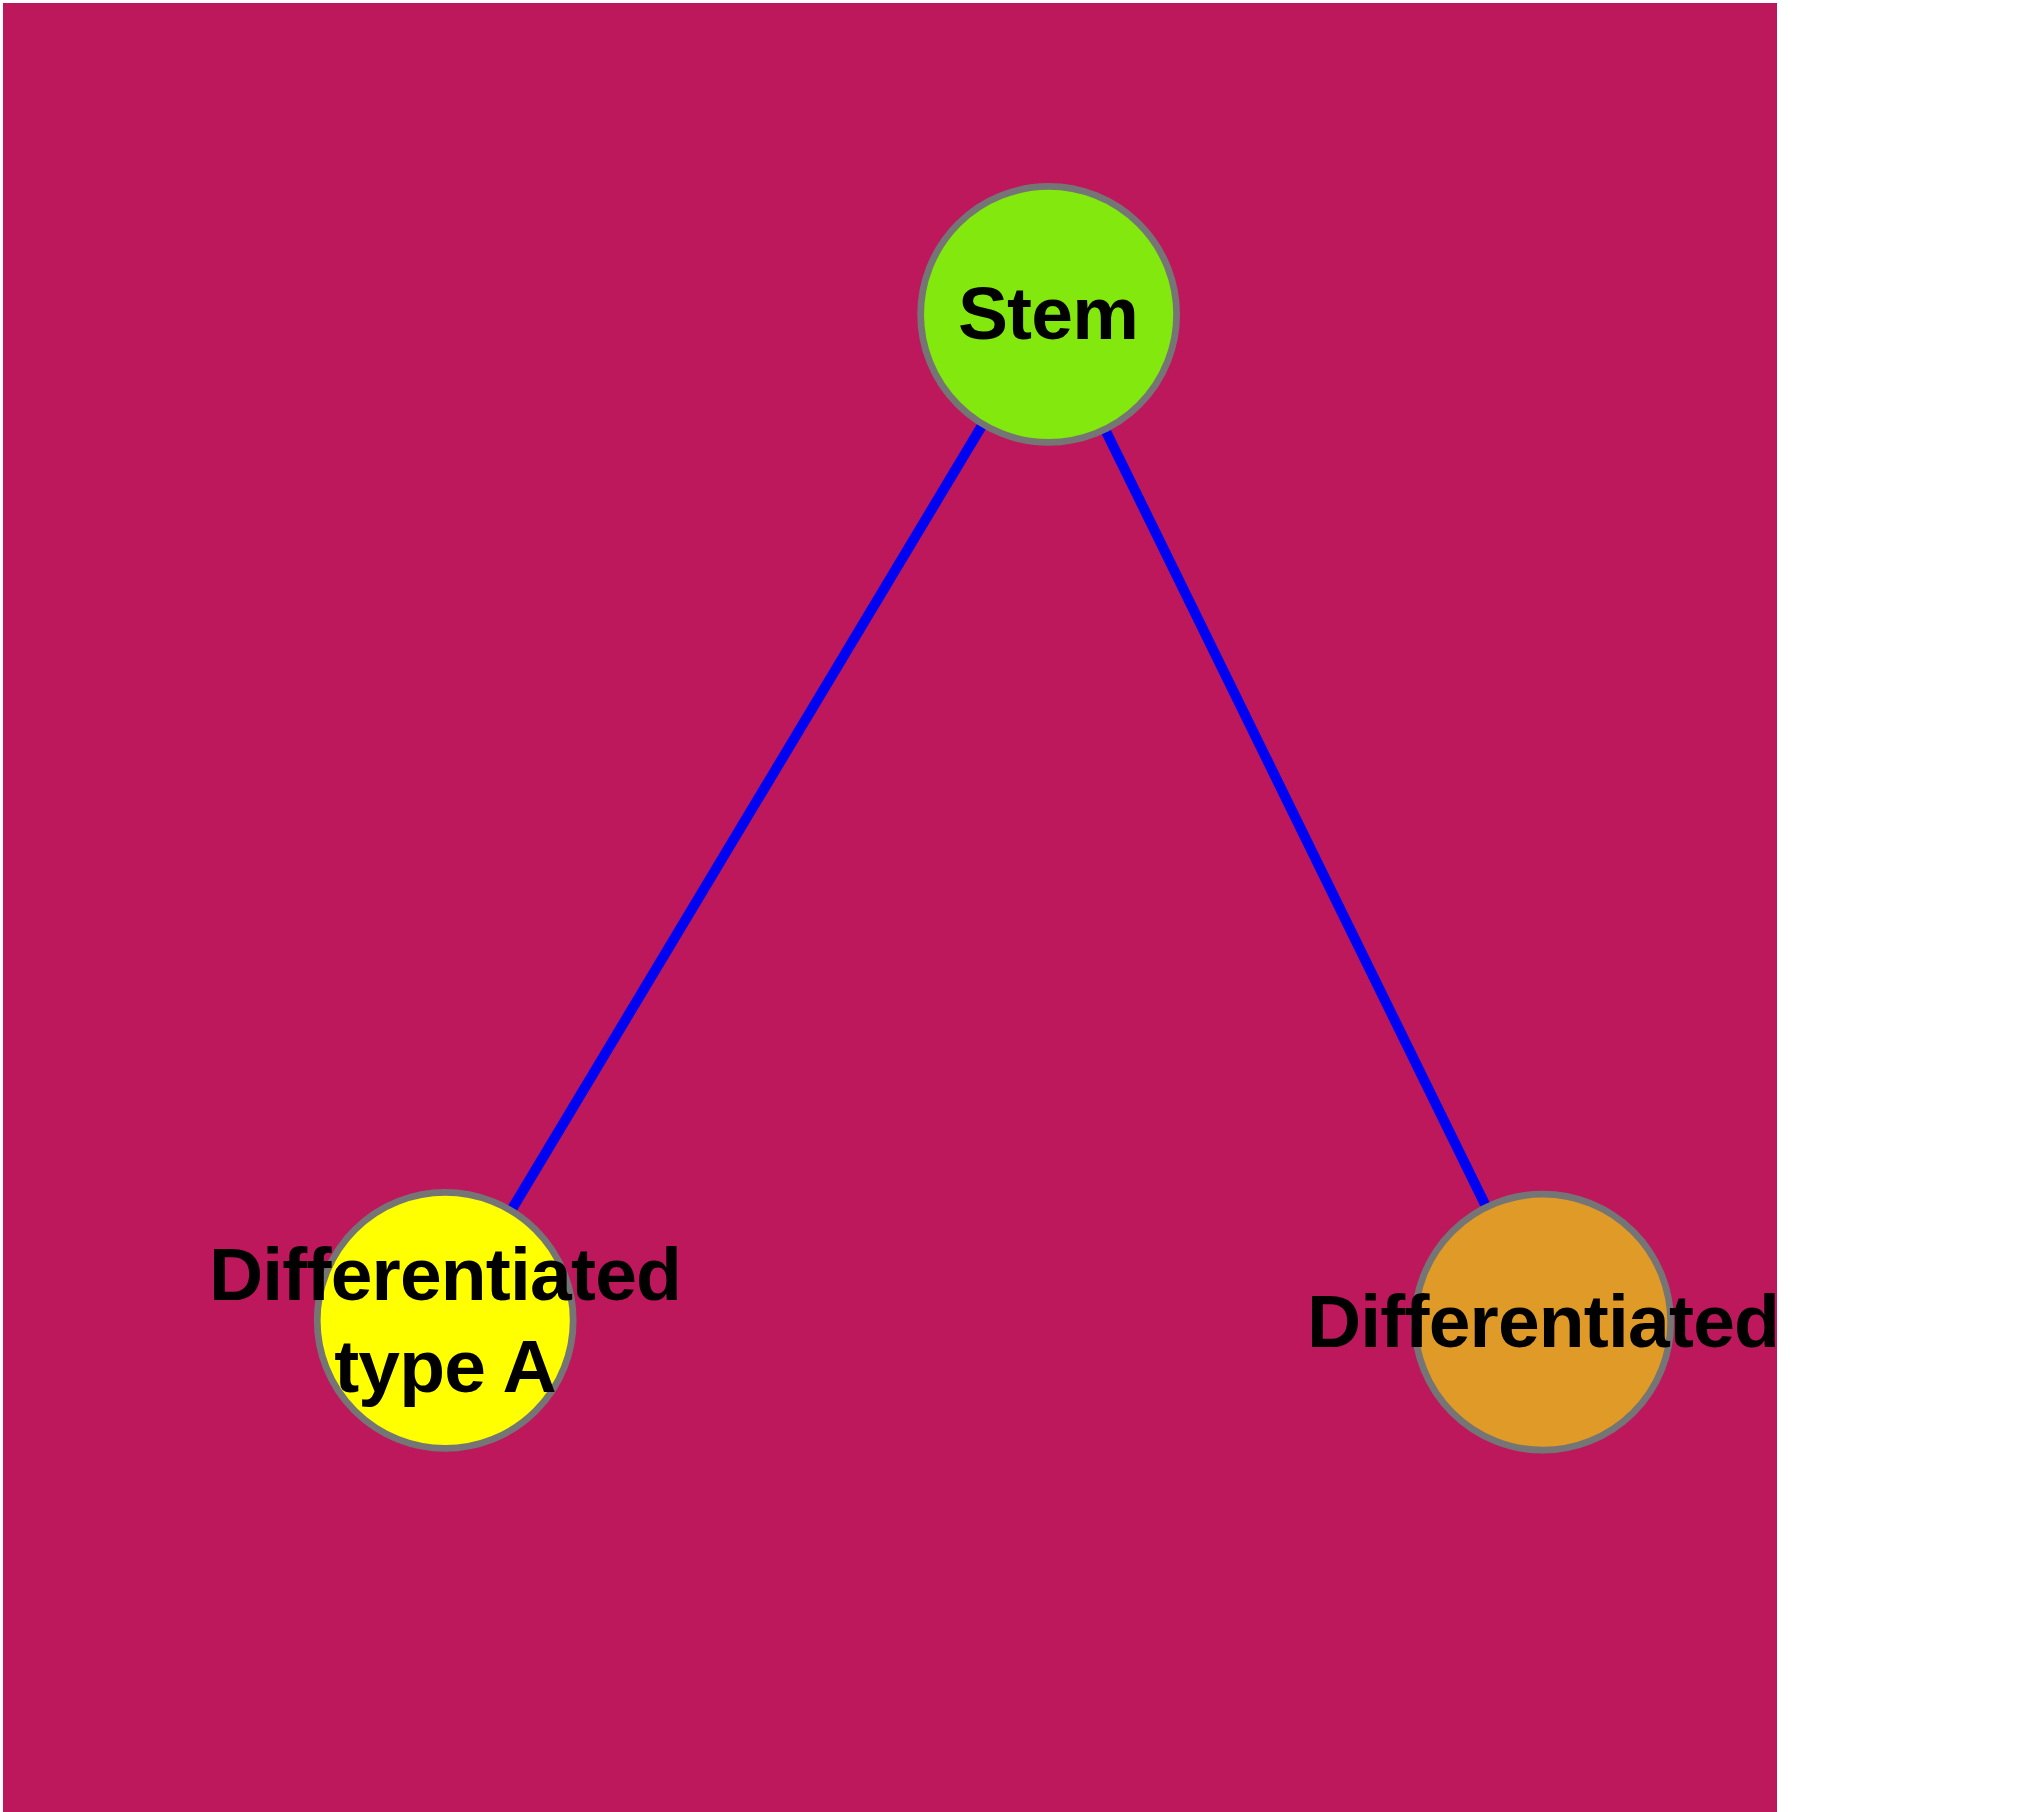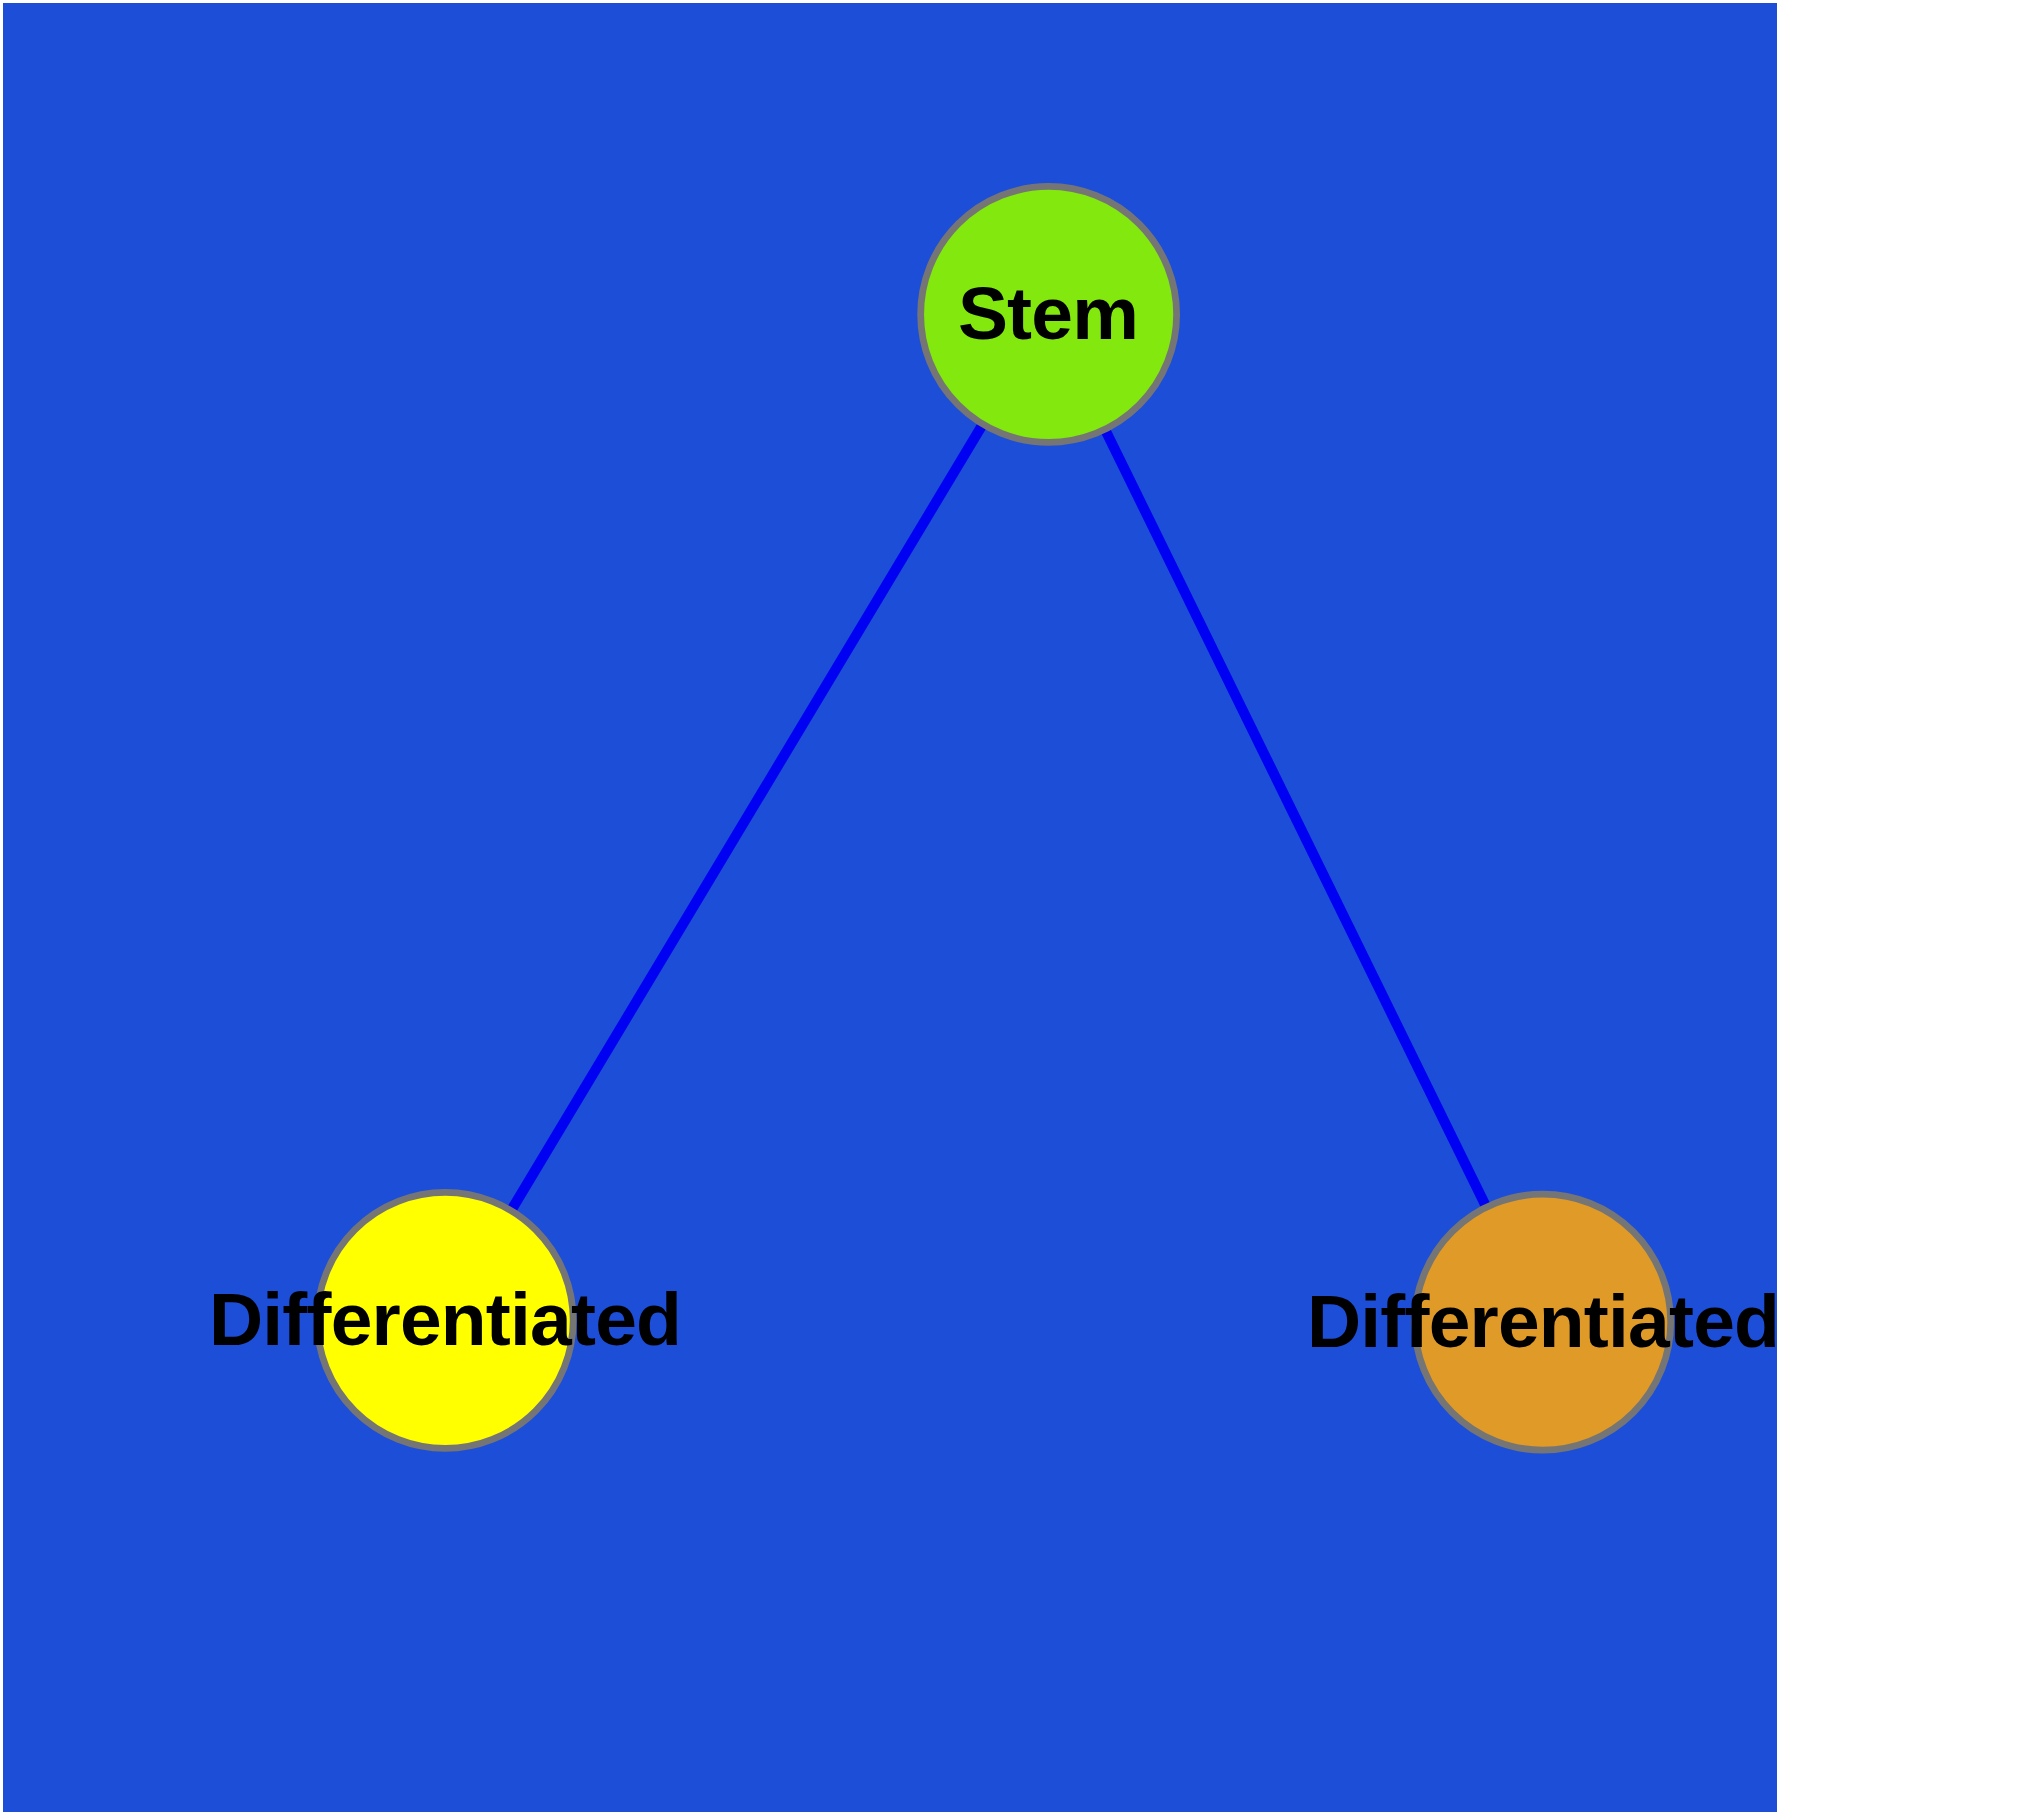--- a/index.html
+++ b/index.html
@@ -41,36 +41,37 @@
     position: absolute;
     background: #ffffff;
   }
   .margin-strip.top    { left: 0; top: 0; width: 100%; height: 3.4px; }
   .margin-strip.left   { left: 0; top: 0; width: 2.5px;  height: 100%; }
   .margin-strip.right  { right: 0; top: 0; width: 1.7px; height: 100%; }
 </style>
 </head>
 <body>
 
-<div class="canvas" style="width: 1779px; height: 1812px; background: #1d4ed8;">
+<div class="canvas" style="width: 1779px; height: 1812px; background: #be185d;">
 
   <svg class="graph-svg" viewBox="0 0 2384 2138" xmlns="http://www.w3.org/2000/svg">
     <line stroke-linecap="butt" x1="1237" y1="371" x2="525" y2="1558" stroke="#0000F2" stroke-width="12"></line>
     <line stroke-linecap="butt" x1="1237" y1="371" x2="1820" y2="1560" stroke="#0000F2" stroke-width="12"></line>
     <circle cx="1237" cy="371" r="151" fill="#82E80D" stroke="#757575" stroke-width="8"></circle>
     <circle cx="525" cy="1558" r="151" fill="#FFFF00" stroke="#757575" stroke-width="8"></circle>
     <circle cx="1820" cy="1560" r="151" fill="#E09A28" stroke="#757575" stroke-width="8"></circle>
   </svg>
 
   <div class="node-label" style="left: 1048px; top: 314px; font-size: 75px; color: rgb(0, 0, 0);">
     <span class="line">Stem</span>
   </div>
 
   <div class="node-label" style="left: 445px; top: 1320px; font-size: 75px; color: rgb(0, 0, 0);">
     <span class="line">Differentiated</span>
+    <span class="line">type A</span>
   </div>
 
   <div class="node-label" style="left: 1543px; top: 1322px; font-size: 75px; color: rgb(0, 0, 0);">
     <span class="line">Differentiated</span>
   </div>
 
   <div class="margin-strip top" style="background: rgb(255, 255, 255);"></div>
   <div class="margin-strip left" style="background: rgb(255, 255, 255);"></div>
   <div class="margin-strip right" style="background: rgb(255, 255, 255);"></div>
 

